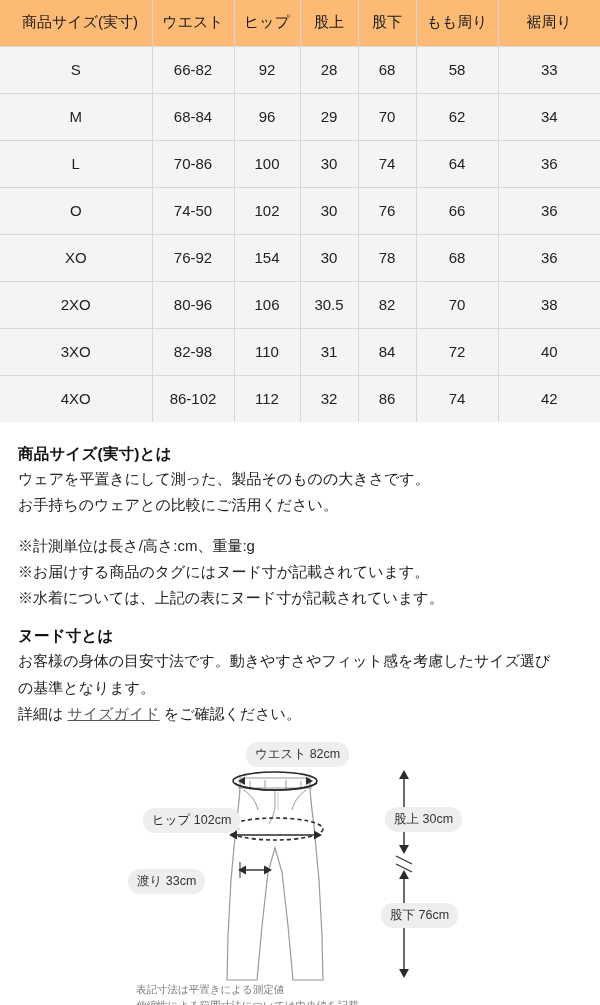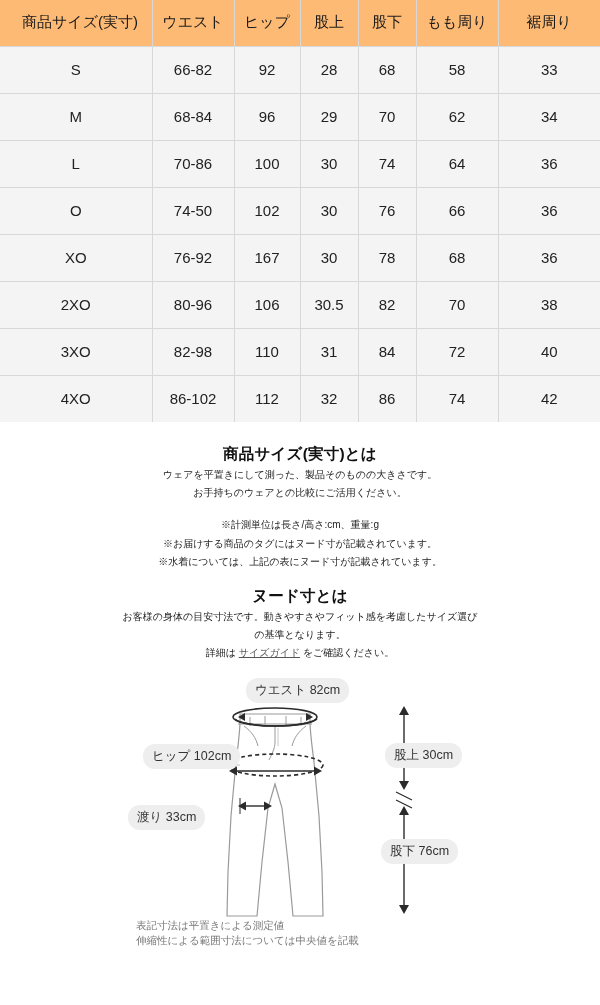--- a/index.html
+++ b/index.html
@@ -66,32 +66,31 @@
   col.c-waist { width: 82px; }
   col.c-hip   { width: 66px; }
   col.c-rise  { width: 58px; }
   col.c-inseam{ width: 58px; }
   col.c-thigh { width: 82px; }
   col.c-hem   { width: 102px; }
 
   
   .notes {
     padding: 22px 18px 0 18px;
-    text-align: center;
   }
   .notes h3 {
     margin: 0 0 2px 0;
     font-size: 15.5px;
     font-weight: bold;
     color: #111;
     letter-spacing: 0.2px;
   }
   .notes p {
     margin: 0 0 2px 0;
-    font-size: 10px;
+    font-size: 15px;
     line-height: 1.62;
     color: #222;
   }
   .link {
     color: #555;
     text-decoration: underline;
     cursor: pointer;
   }
   .caution-red {
     color: #d60000;
@@ -195,21 +194,21 @@
       <td>74-50</td>
       <td>102</td>
       <td>30</td>
       <td>76</td>
       <td>66</td>
       <td>36</td>
     </tr>
     <tr>
       <td>XO</td>
       <td>76-92</td>
-      <td>167</td>
+      <td>154</td>
       <td>30</td>
       <td>78</td>
       <td>68</td>
       <td>36</td>
     </tr>
     <tr>
       <td>2XO</td>
       <td>80-96</td>
       <td>106</td>
       <td>30.5</td>

